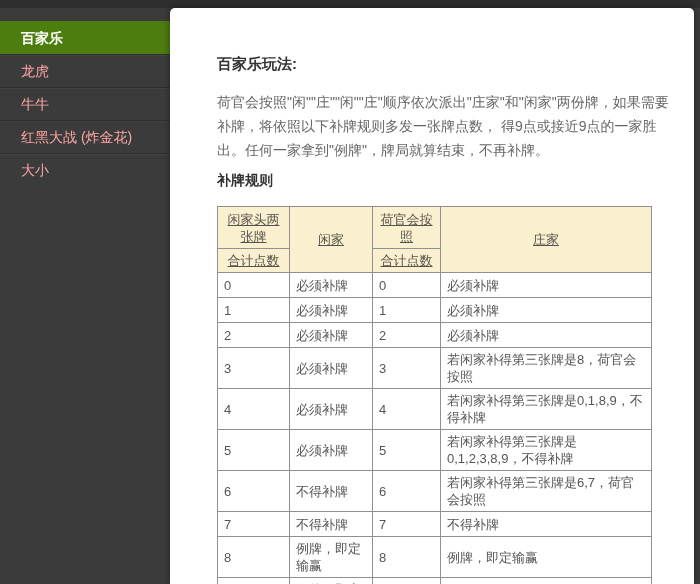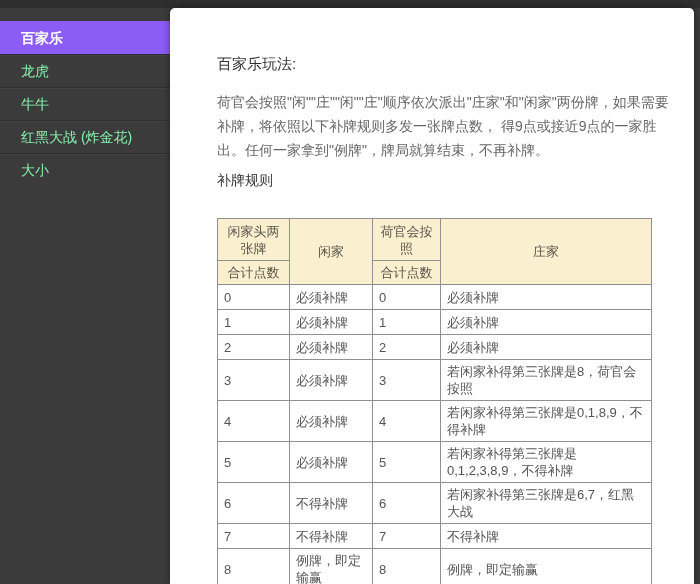--- a/index.html
+++ b/index.html
@@ -18,79 +18,80 @@
   }
   .sidebar {
     position: absolute; left: 0; top: 8px;
     width: 170px; height: 576px;
     padding-top: 13px;
   }
   .side-item {
     height: 33px; line-height: 32px;
     padding-left: 21px;
     font-size: 14px;
-    color: #86efac;
+    color: #fca5a5;
     cursor: pointer;
     border-top: 1px solid rgba(0,0,0,0.22);
     box-shadow: inset 0 1px 0 rgba(255,255,255,0.04);
     white-space: nowrap;
   }
   .side-item:first-child { border-top-color: transparent; box-shadow: none; }
   .side-item.active {
-    background: #8b5cf6;
+    background: #4d7c0f;
     color: #ffffff;
     font-weight: bold;
     border-top-color: transparent;
     box-shadow: none;
   }
   .panel {
     position: absolute; left: 170px; top: 8px;
     width: 524px; height: 576px;
     background: #ffffff;
     border-radius: 5px 5px 0 0;
     box-shadow: 0 0 7px rgba(0,0,0,0.45);
     padding: 47px 28px 0 47px;
   }
   .page-title {
     margin: 0 0 16px 0;
     font-size: 15px;
-    font-weight: normal;
+    font-weight: bold;
     color: #333333;
   }
   .description {
     margin: 0 0 10px 0;
     width: 452px;
     font-size: 14px;
     line-height: 24px;
     color: #666666;
   }
   .rules-title {
-    margin: 0 0 28px 0;
+    margin: 0 0 16px 0;
     font-size: 14px;
-    font-weight: normal;
+    font-weight: bold;
     color: #333333;
   }
   table.rules {
     border-collapse: collapse;
     table-layout: fixed;
     width: 434px;
     font-size: 13px;
     color: #555555;
   }
   table.rules th, table.rules td {
     border: 1px solid #909090;
     padding: 3px 6px;
     vertical-align: middle;
   }
   table.rules th {
     background: #faf0cf;
     font-weight: normal;
     text-align: center;
     color: #57534c;
     line-height: 17px;
+    text-decoration: underline;
   }
   table.rules thead tr:first-child th { height: 42px; }
   table.rules thead tr:last-child th { height: 20px; }
   table.rules td {
     text-align: left;
     line-height: 17px;
     height: 25px;
   }
 </style>
 </head>
@@ -164,21 +165,21 @@
       <tr>
         <td>5</td>
         <td>必须补牌</td>
         <td>5</td>
         <td>若闲家补得第三张牌是0,1,2,3,8,9，不得补牌</td>
       </tr>
       <tr>
         <td>6</td>
         <td>不得补牌</td>
         <td>6</td>
-        <td>若闲家补得第三张牌是6,7，红黑大战</td>
+        <td>若闲家补得第三张牌是6,7，荷官会按照</td>
       </tr>
       <tr>
         <td>7</td>
         <td>不得补牌</td>
         <td>7</td>
         <td>不得补牌</td>
       </tr>
       <tr>
         <td>8</td>
         <td>例牌，即定输赢</td>

